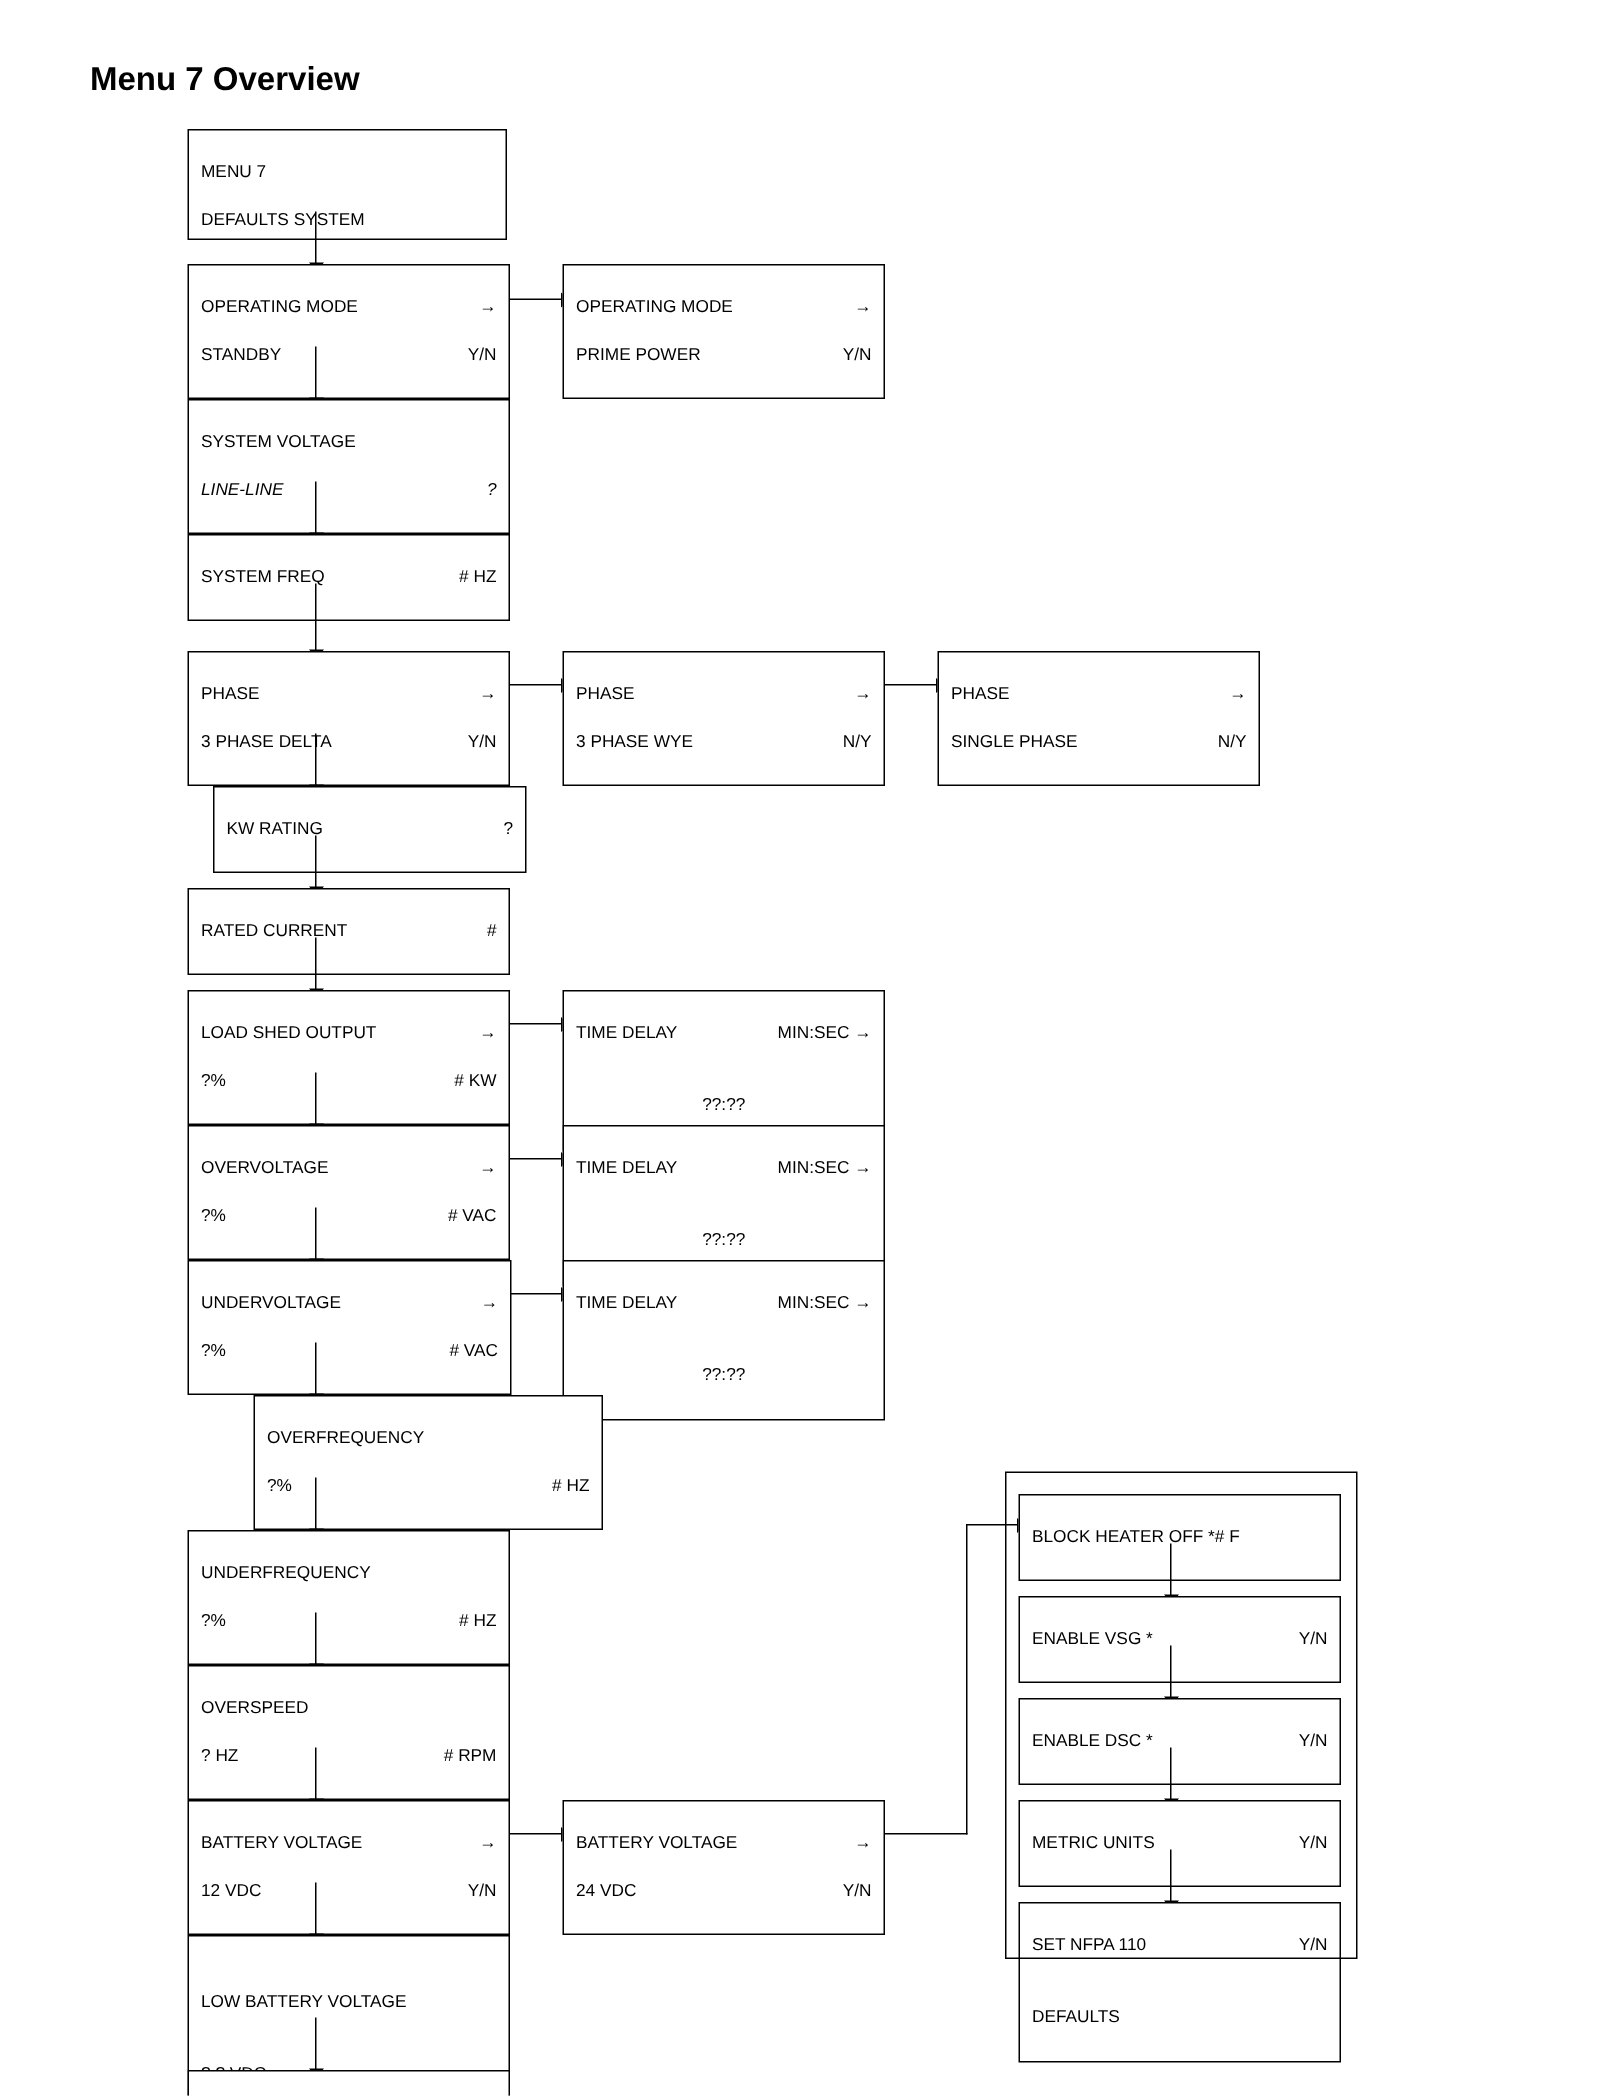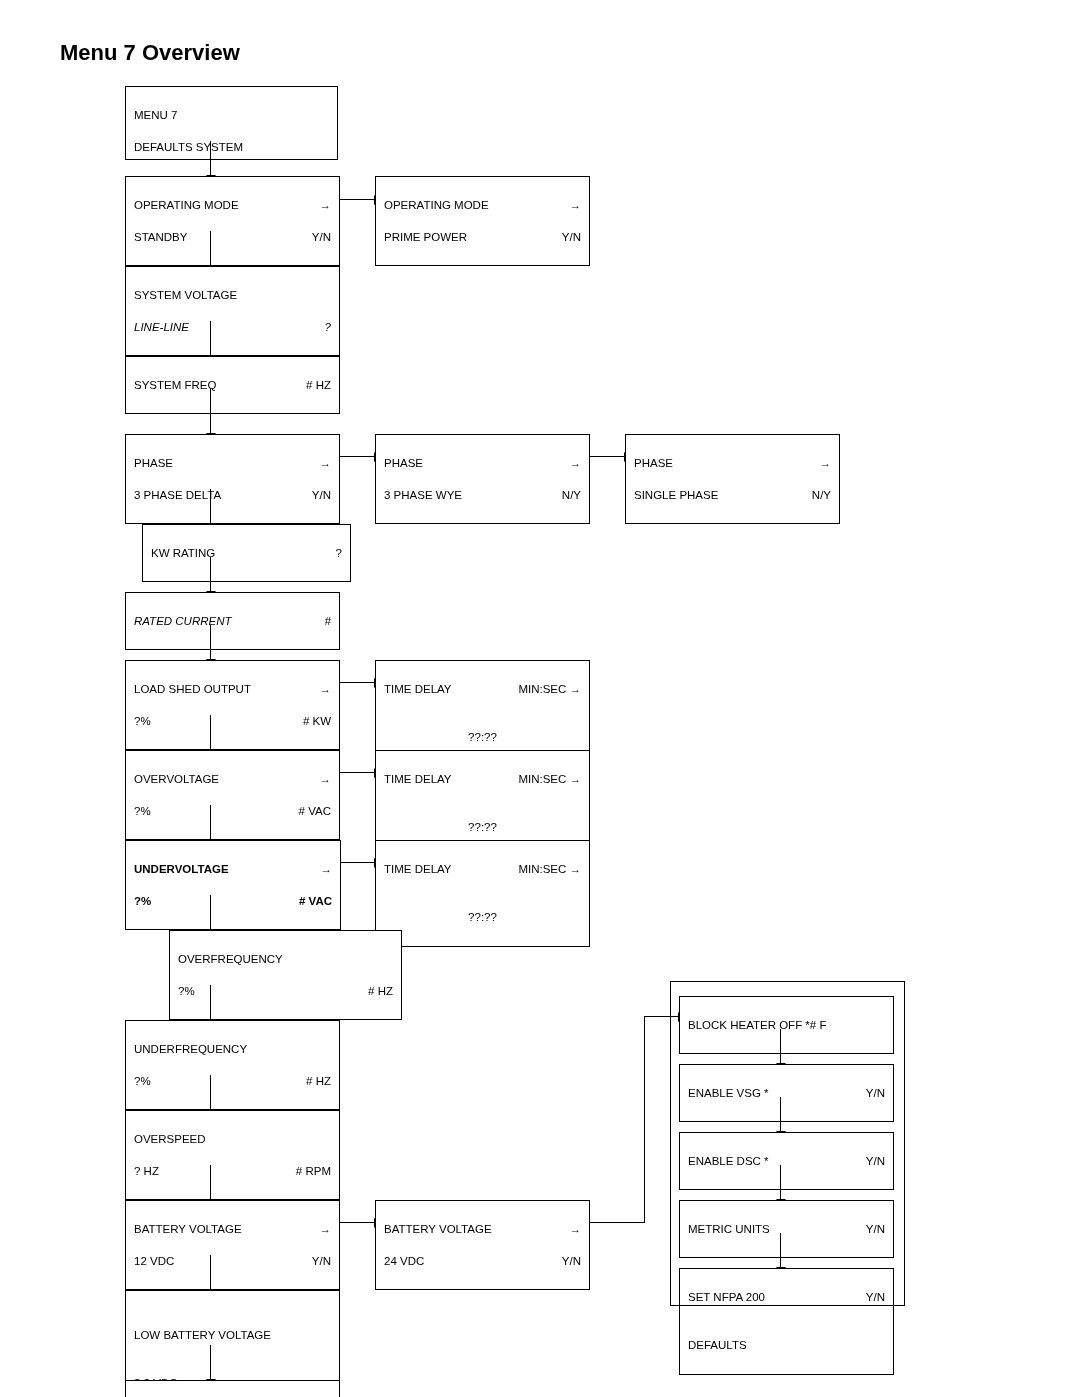--- a/index.html
+++ b/index.html
@@ -195,21 +195,21 @@
   <div class="box" style="left:82px; top:438px; width:209px;">
     <div style="display:flex; justify-content:space-between;">
       <span>KW RATING</span>
       <span>?</span>
     </div>
   </div>
 
   <div class="arrow-down" style="left:150px; top:471px; height:35px;"></div>
 
   <div class="box" style="left:65px; top:506px; width:215px;">
-    <div style="display:flex; justify-content:space-between;font-style:italic;">
+    <div style="display:flex; justify-content:space-between;">
       <span>RATED CURRENT</span>
       <span>#</span>
     </div>
   </div>
 
   <div class="arrow-down" style="left:150px; top:539px; height:35px;"></div>
 
   <div class="box" style="left:65px; top:574px; width:215px;">
     <div style="display:flex; justify-content:space-between;">
       <span>LOAD SHED OUTPUT</span>
@@ -253,21 +253,21 @@
       <span>TIME DELAY</span>
       <span>MIN:SEC →</span>
     </div>
     <div style="text-align:center;">
       <span>??:??</span>
     </div>
   </div>
 
   <div class="arrow-down" style="left:150px; top:719px; height:35px;"></div>
 
-  <div class="box" style="left:65px; top:754px; width:216px;font-weight:bold;">
+  <div class="box" style="left:65px; top:754px; width:216px;">
     <div style="display:flex; justify-content:space-between;">
       <span>UNDERVOLTAGE</span>
       <span>→</span>
     </div>
     <div style="display:flex; justify-content:space-between;">
       <span>?%</span>
       <span># VAC</span>
     </div>
   </div>
 
@@ -401,21 +401,21 @@
     <div style="display:flex; justify-content:space-between;">
       <span>METRIC UNITS</span>
       <span>Y/N</span>
     </div>
   </div>
 
   <div class="arrow-down" style="left:720px; top:1147px; height:35px;"></div>
 
   <div class="box" style="left:619px; top:1182px; width:215px;">
     <div style="display:flex; justify-content:space-between;">
-      <span>SET NFPA 200</span>
+      <span>SET NFPA 110</span>
       <span>Y/N</span>
     </div>
     <div>
       <span>DEFAULTS</span>
     </div>
   </div>
 
   <div style="position:absolute; left:610px; top:895px; width:235px; height:325px; border:1px solid #000;"></div>
 
   <div class="footer-left" style="top:1510px; left:0px; position:absolute;">

